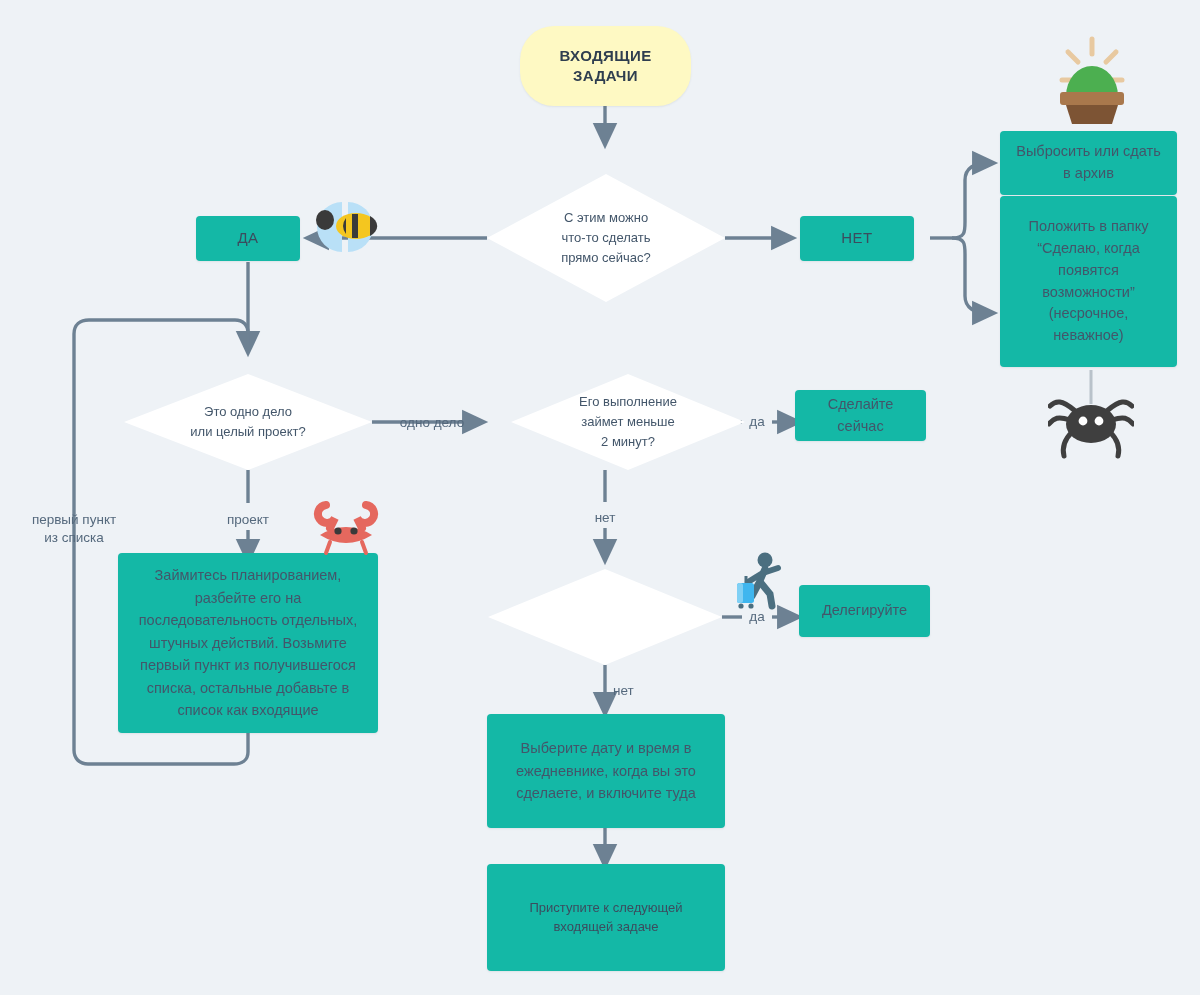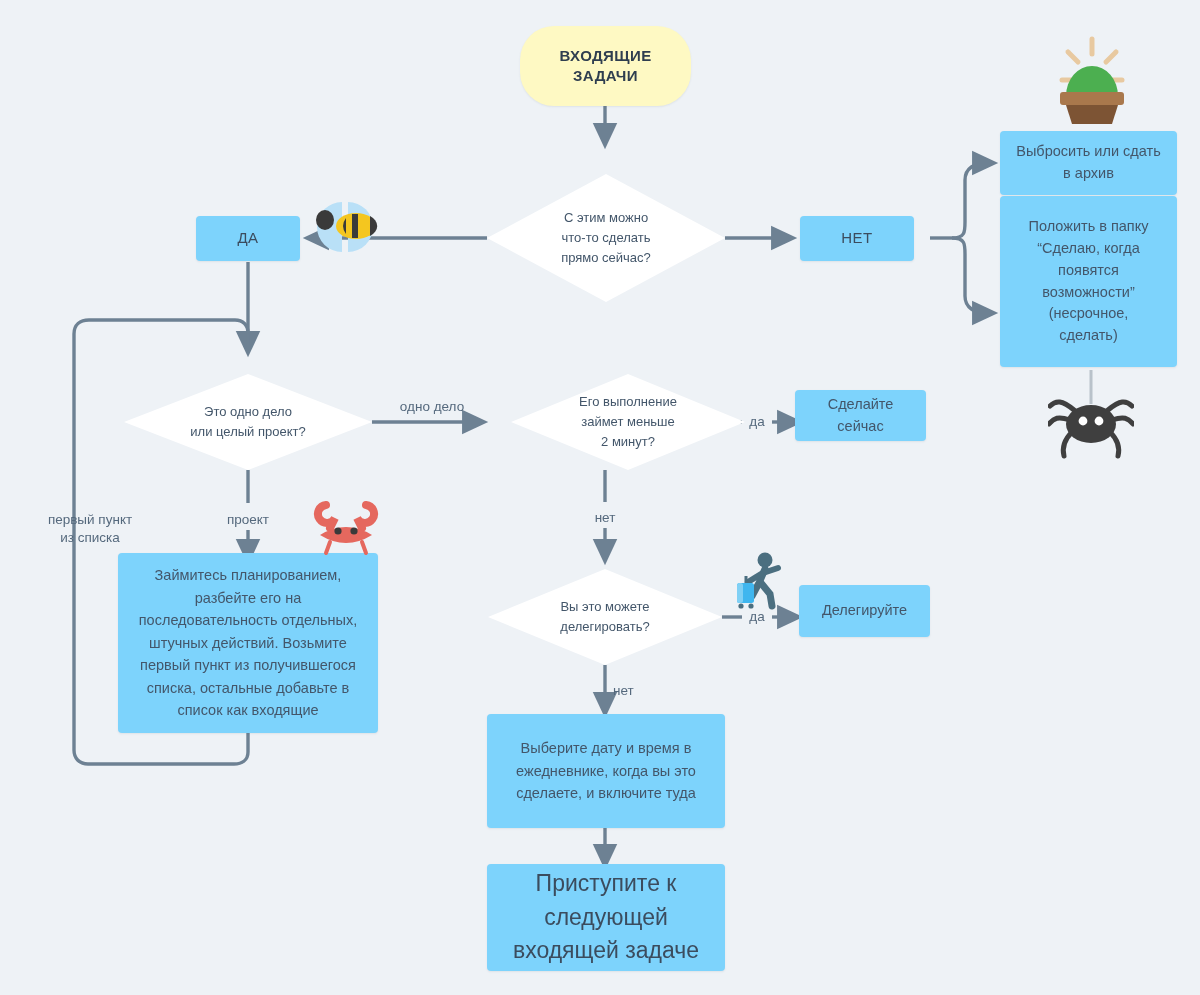--- a/index.html
+++ b/index.html
@@ -19,28 +19,28 @@
   .pill{
     background:#fef9c3;border-radius:34px;
     display:flex;align-items:center;justify-content:center;text-align:center;
     font-weight:bold;font-size:15px;letter-spacing:.4px;color:#2f3e4f;
     line-height:1.35;
     box-shadow:0 1px 2px rgba(80,100,120,.10);
   }
 
   
   .box{
-    background:#7dd3fc;border-radius:4px;
+    background:#14b8a6;border-radius:4px;
     display:flex;align-items:center;justify-content:center;text-align:center;
     font-size:14.5px;line-height:1.5;color:#43566a;
     padding:8px 12px;
     box-shadow:0 1px 2px rgba(80,100,120,.10);
   }
   .box.big{font-size:14.5px;line-height:1.55;}
-  .box.final{font-size:23px;line-height:1.45;color:#3b4c5e;}
+  .box.final{font-size:13px;line-height:1.45;color:#3b4c5e;}
   .box.caps{font-weight:normal;font-size:15px;letter-spacing:.5px;color:#3b4c5e;}
 
   
   .diamond{
     display:flex;align-items:center;justify-content:center;text-align:center;
   }
   .diamond .dshape{
     position:absolute;left:0;top:0;width:100%;height:100%;
     background:#ffffff;
     clip-path:polygon(50% 0%,100% 50%,50% 100%,0% 50%);
@@ -121,21 +121,21 @@
   <div class="node box caps" style="left:800px;top:216px;width:114px;height:45px;">НЕТ</div>
 
   <div class="node box" style="left: 1000px; top: 131px; width: 177px; height: 64px; white-space: pre-line;">Выбросить или сдать
 в архив</div>
 
   <div class="node box" style="left: 1000px; top: 196px; width: 177px; height: 171px; white-space: pre-line;">Положить в папку
 “Сделаю, когда
 появятся
 возможности”
 (несрочное,
-сделать)</div>
+неважное)</div>
 
   <div class="node diamond" style="left:124px;top:374px;width:248px;height:96px;">
     <div class="dshape"></div>
     <div class="dtext" style="white-space: pre-line;">Это одно дело
 или целый проект?</div>
   </div>
 
   <div class="node diamond" style="left:511px;top:374px;width:234px;height:96px;">
     <div class="dshape"></div>
     <div class="dtext" style="white-space: pre-line;">Его выполнение
@@ -143,33 +143,31 @@
 2 минут?</div>
   </div>
 
   <div class="node box" style="left: 795px; top: 390px; width: 131px; height: 51px; white-space: pre-line;">Сделайте
 сейчас</div>
 
   <div class="node box big" style="left:118px;top:553px;width:260px;height:180px;">Займитесь планированием, разбейте его на последовательность отдельных, штучных действий. Возьмите первый пункт из получившегося списка, остальные добавьте в список как входящие</div>
 
   <div class="node diamond" style="left:488px;top:569px;width:234px;height:96px;">
     <div class="dshape"></div>
-    <div class="dtext" style="white-space: pre-line;">Вы это можете
-делегировать?</div>
   </div>
 
   <div class="node box" style="left:799px;top:585px;width:131px;height:52px;">Делегируйте</div>
 
   <div class="node box big" style="left:487px;top:714px;width:238px;height:114px;">Выберите дату и время в ежедневнике, когда вы это сделаете, и включите туда</div>
 
   <div class="node box final" style="left:487px;top:864px;width:238px;height:107px;">Приступите к следующей входящей задаче</div>
 
-  <div class="elabel" style="left:382px;top:398px;width:100px;">одно дело</div>
+  <div class="elabel" style="left:382px;top:414px;width:100px;">одно дело</div>
   <div class="elabel" style="left:198px;top:511px;width:100px;">проект</div>
-  <div class="elabel" style="left: 30px; top: 511px; width: 120px; white-space: pre-line;">первый пункт
+  <div class="elabel" style="left: 14px; top: 511px; width: 120px; white-space: pre-line;">первый пункт
 из списка</div>
   <div class="elabel" style="left:742px;top:413px;width:30px;">да</div>
   <div class="elabel" style="left:583px;top:509px;width:44px;">нет</div>
   <div class="elabel" style="left:742px;top:608px;width:30px;">да</div>
   <div class="elabel" style="left:613px;top:682px;width:44px;text-align:left;">нет</div>
 
   <svg class="emoji" style="left:1046px;top:24px;" width="92" height="100" viewBox="0 0 92 100">
     <g stroke="#e8c9a0" stroke-width="5" stroke-linecap="round">
       <line x1="46" y1="15" x2="46" y2="30"></line>
       <line x1="22" y1="28" x2="32" y2="38"></line>

